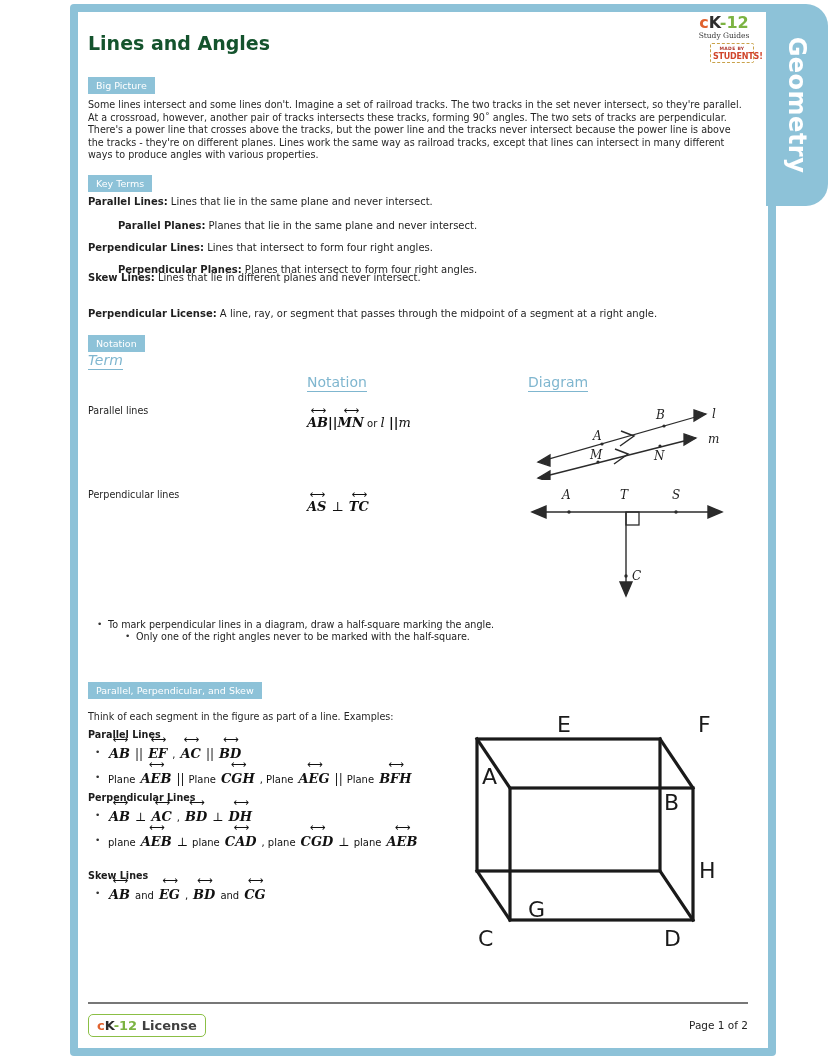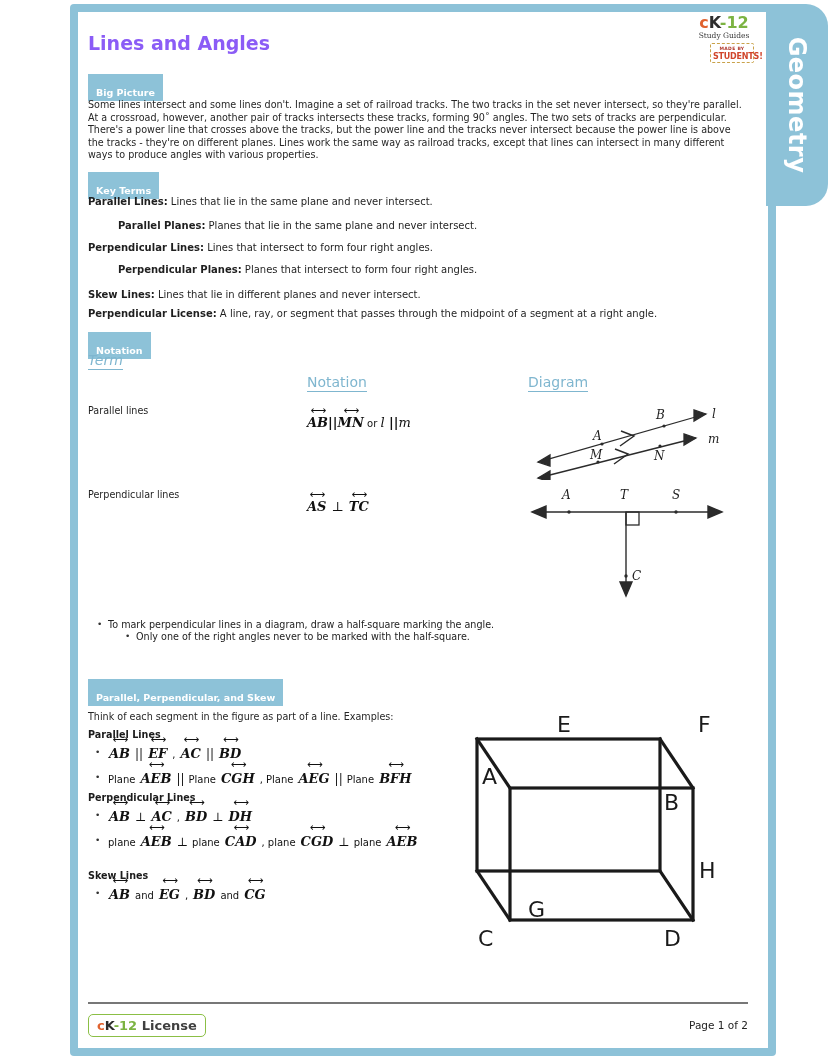--- a/index.html
+++ b/index.html
@@ -7,36 +7,36 @@
 
   
   .page-frame{position:absolute;left:70px;top:4px;width:706px;height:1052px;background:#8dc2d8;border-radius:4px;}
   .page-sheet{position:absolute;left:78px;top:12px;width:690px;height:1036px;background:#ffffff;}
 
   
   .subject-tab{position:absolute;left:766px;top:4px;width:62px;height:202px;background:#8dc2d8;border-top-right-radius:22px;border-bottom-right-radius:22px;}
   .subject-tab .label{position:absolute;left:0;top:0;width:202px;height:62px;transform:rotate(90deg);transform-origin:31px 31px;color:#ffffff;font-size:24px;font-weight:bold;letter-spacing:.5px;display:flex;align-items:center;justify-content:center;font-family:"DejaVu Sans",sans-serif;}
 
   
-  .doc-title{position:absolute;left:88px;top:32px;font-size:19px;font-weight:bold;color:#8b5cf6;font-family:"DejaVu Sans",sans-serif;}
+  .doc-title{position:absolute;left:88px;top:32px;font-size:19px;font-weight:bold;color:#14532d;font-family:"DejaVu Sans",sans-serif;}
 
   
   .logo{position:absolute;left:694px;top:14px;width:60px;height:56px;text-align:center;}
   .logo .mark{font-family:"DejaVu Sans",sans-serif;font-size:16px;font-weight:bold;line-height:17px;}
   .logo .mark .c{color:#e0622f;}
   .logo .mark .k{color:#2d2d2d;}
   .logo .mark .n{color:#7cb342;}
   .logo .sg{font-family:"DejaVu Serif",serif;font-size:7.5px;color:#3b3b3b;line-height:10px;}
   .logo .badge{margin-top:2px;border:1px dashed #c9a24a;border-radius:2px;padding:1px 2px 1px;line-height:7px;margin-left:16px;}
   .logo .badge .mb{font-size:4.5px;color:#b03a2e;letter-spacing:.3px;font-weight:bold;}
   .logo .badge .st{font-size:8px;color:#d0452b;font-weight:bold;letter-spacing:-.2px;line-height:9px;}
 
   
   .sect{position:absolute;left:88px;width:660px;height:17px;}
-  .sect .tag{display:inline-block;background:#8dc2d8;color:#ffffff;font-size:9.5px;font-weight:bold;padding:13px 8px 3px 8px;line-height:11px;font-family:"DejaVu Sans",sans-serif;}
+  .sect .tag{display:inline-block;background:#8dc2d8;color:#ffffff;font-size:9.5px;font-weight:normal;padding:3px 8px 3px 8px;line-height:11px;font-family:"DejaVu Sans",sans-serif;}
   .sect .rule{position:absolute;left:0;right:0;bottom:0;height:1.5px;background:#8dc2d8;z-index:-1;}
 
   .body-text{position:absolute;color:#262626;font-size:9.6px;line-height:12.6px;font-family:"DejaVu Sans",sans-serif;}
 
   .kt{position:absolute;font-size:10px;color:#1f1f1f;font-family:"DejaVu Sans",sans-serif;}
   .kt b{font-weight:bold;}
 
   
   .col-head{position:absolute;font-size:14px;color:#7fb6cf;font-weight:normal;border-bottom:1.6px solid #7fb6cf;padding-bottom:1px;font-family:"DejaVu Sans",sans-serif;}
 
@@ -91,21 +91,21 @@
 
 <div class="sect" style="top:172px;">
   <span class="tag">Key Terms</span>
   <span class="rule"></span>
 </div>
 <div id="key-terms-list">
     <div class="kt" style="left: 88px; top: 196px;"><b>Parallel Lines:</b><span> Lines that lie in the same plane and never intersect.</span></div>
     <div class="kt" style="left: 118px; top: 220px;"><b>Parallel Planes:</b><span> Planes that lie in the same plane and never intersect.</span></div>
     <div class="kt" style="left: 88px; top: 242px;"><b>Perpendicular Lines:</b><span> Lines that intersect to form four right angles.</span></div>
     <div class="kt" style="left: 118px; top: 264px;"><b>Perpendicular Planes:</b><span> Planes that intersect to form four right angles.</span></div>
-    <div class="kt" style="left: 88px; top: 289px;"><b>Skew Lines:</b><span> Lines that lie in different planes and never intersect.</span></div>
+    <div class="kt" style="left: 88px; top: 272px;"><b>Skew Lines:</b><span> Lines that lie in different planes and never intersect.</span></div>
     <div class="kt" style="left: 88px; top: 308px;"><b>Perpendicular License:</b><span> A line, ray, or segment that passes through the midpoint of a segment at a right angle.</span></div>
   </div>
 
 <div class="sect" style="top:332px;">
   <span class="tag">Notation</span>
   <span class="rule"></span>
 </div>
 
 <div class="col-head" style="left:88px;top:352px;font-style:italic;">Term</div>
 <div class="col-head" style="left:307px;top:374px;">Notation</div>

